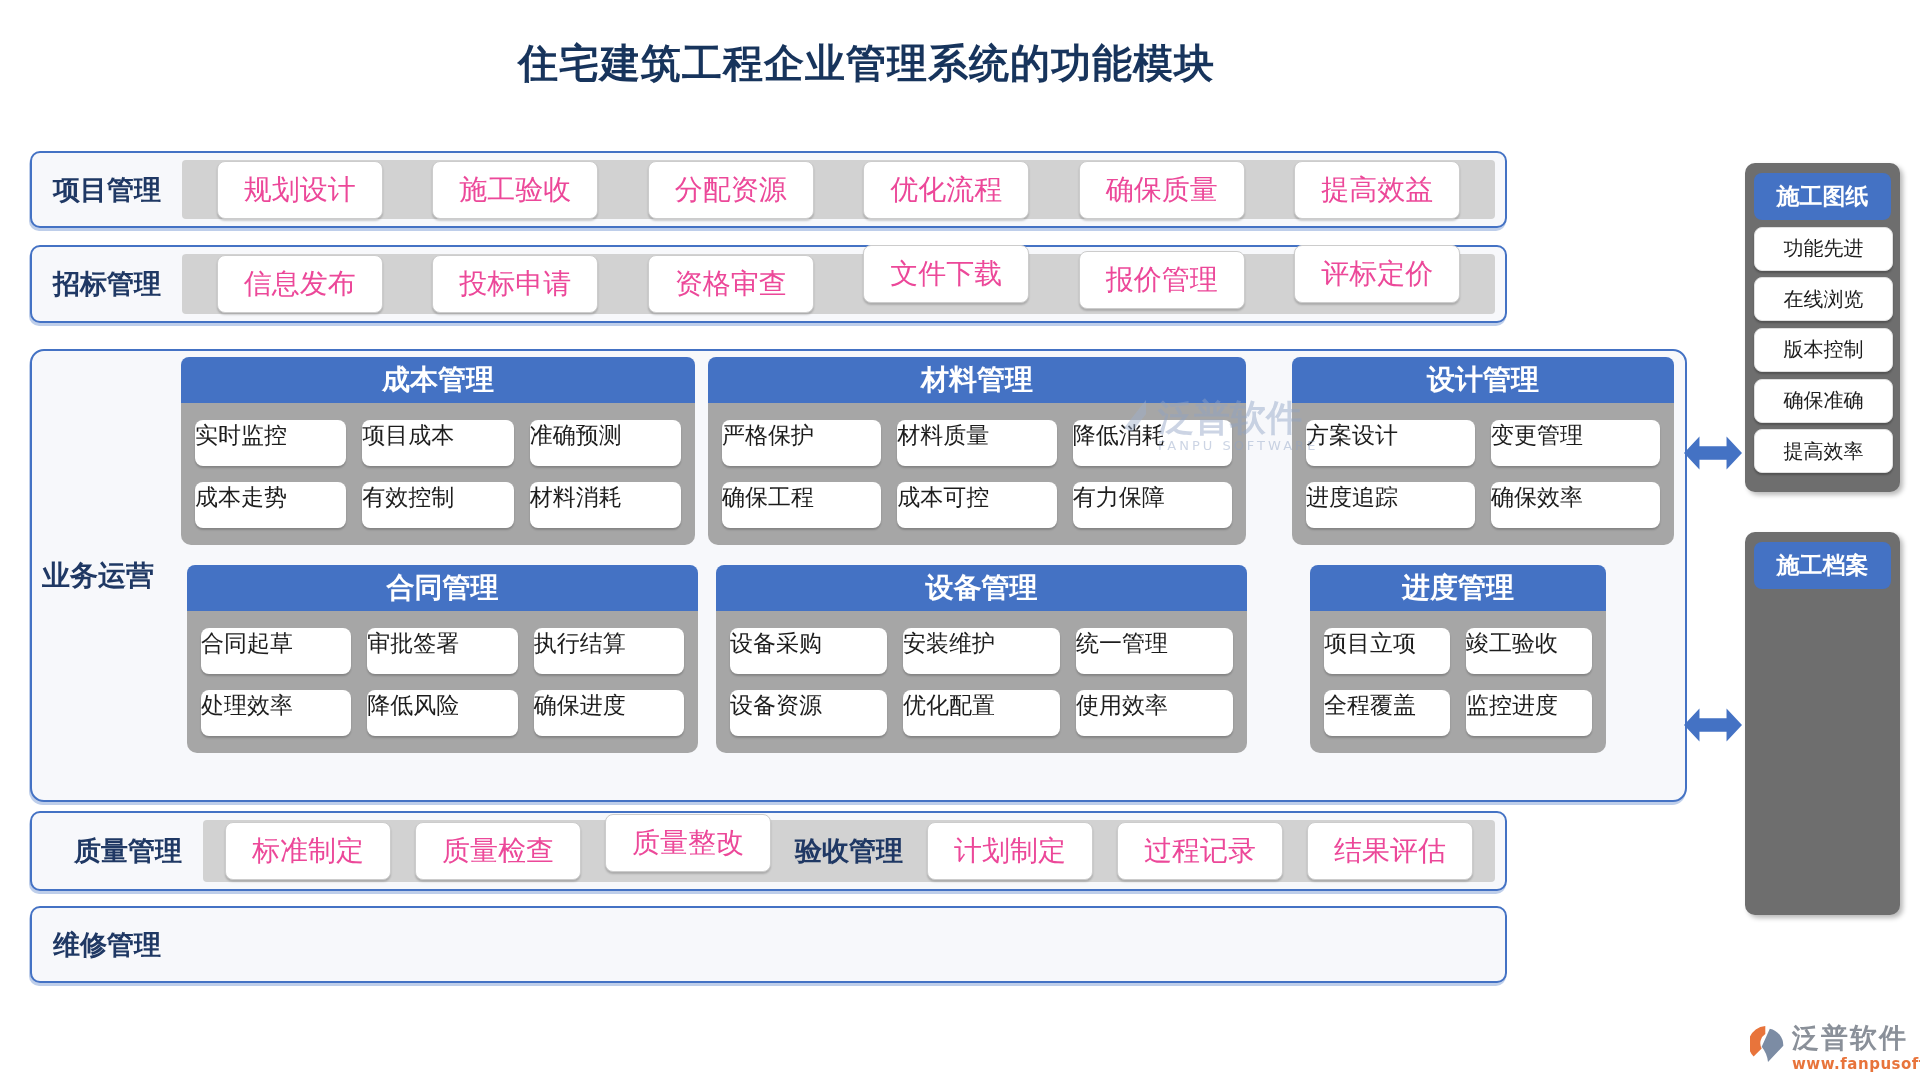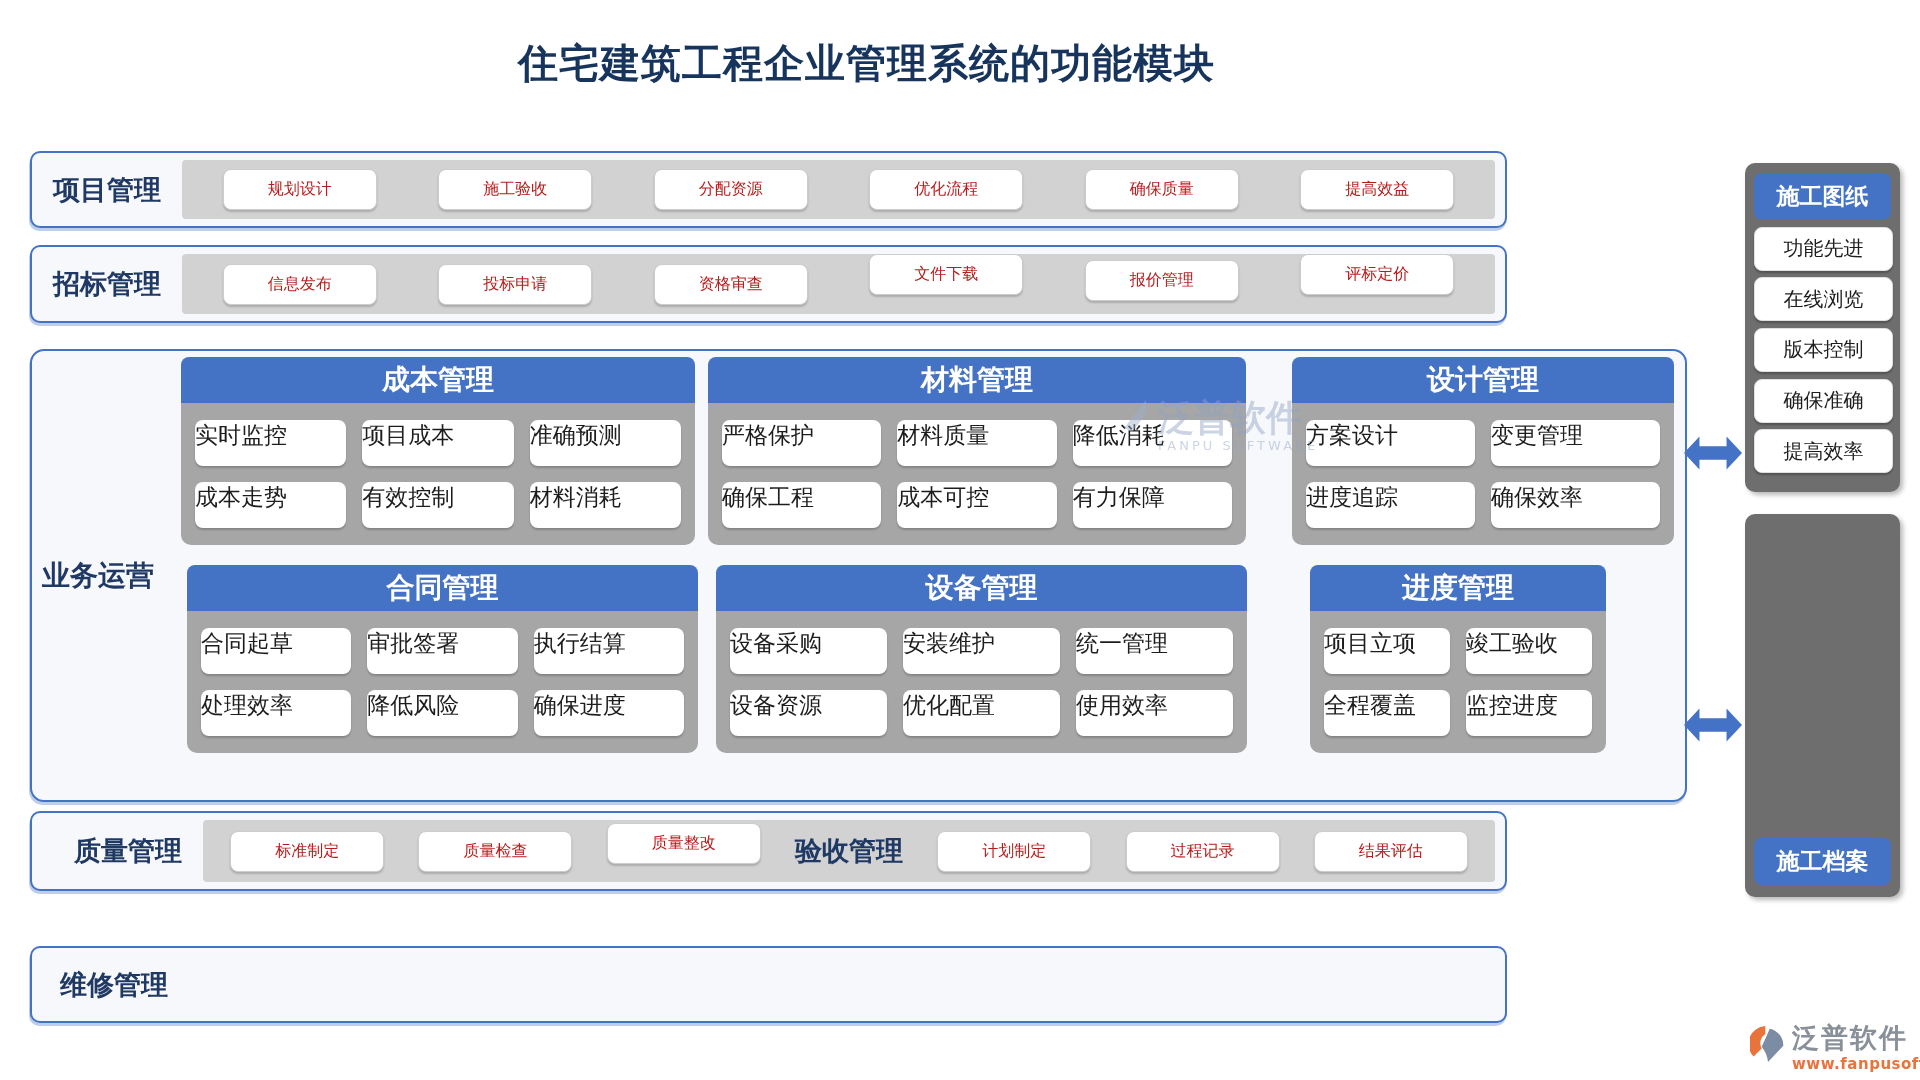--- a/index.html
+++ b/index.html
@@ -23,21 +23,21 @@
   .row-label{
     flex:0 0 150px;display:flex;align-items:center;justify-content:center;
     color:#1F3864;font-size:27px;font-weight:bold;white-space:nowrap;
   }
   .band{
     flex:1;margin:7px 10px 7px 0;background:#d2d2d2;border-radius:4px;
     display:flex;align-items:center;justify-content:space-around;padding:0 10px;
   }
   .btn{
     background:#ffffff;border:1px solid #cccccc;border-radius:8px;
-    padding:9px 26px;font-size:16px;color:#b91c1c;white-space:nowrap;
+    padding:9px 26px;font-size:28px;color:#ec4899;white-space:nowrap;
     box-shadow:0 2px 2px rgba(0,0,0,.18);text-align:center;min-width:100px;
     font-family:inherit;
   }
   .inline-label{
     color:#1F3864;font-size:27px;font-weight:bold;white-space:nowrap;
   }
   
   #row-bidding .band > :nth-child(4){transform:translateY(-10px);}
   #row-bidding .band > :nth-child(5){transform:translateY(-4px);}
   #row-bidding .band > :nth-child(6){transform:translateY(-10px);}
@@ -210,36 +210,36 @@
       <span class="btn">标准制定</span>
       <span class="btn">质量检查</span>
       <span class="btn">质量整改</span>
       <span class="inline-label">验收管理</span>
       <span class="btn">计划制定</span>
       <span class="btn">过程记录</span>
       <span class="btn">结果评估</span>
     </div>
   </section>
 
-  <section class="row-box" id="row-maintenance" style="top:946px;height:77px;padding-left:7px;">
+  <section class="row-box" id="row-maintenance" style="top:906px;height:77px;">
     <div class="row-label">维修管理</div>
   </section>
 
   <aside class="sidebar-card" style="top:163px;height:329px;">
     <div class="sb-header">施工图纸</div>
     <div class="sb-items">
       <span class="sb-btn" style="display:flex;align-items:center;justify-content:center;">功能先进</span>
       <span class="sb-btn" style="display:flex;align-items:center;justify-content:center;">在线浏览</span>
       <span class="sb-btn" style="display:flex;align-items:center;justify-content:center;">版本控制</span>
       <span class="sb-btn" style="display:flex;align-items:center;justify-content:center;">确保准确</span>
       <span class="sb-btn" style="display:flex;align-items:center;justify-content:center;">提高效率</span>
     </div>
   </aside>
 
-  <aside class="sidebar-card" style="top:514px;height:383px;justify-content:flex-end;">
+  <aside class="sidebar-card" style="top:532px;height:383px;">
     <div class="sb-header">施工档案</div>
   </aside>
 
   <div class="link-arrow" style="left:1684px;top:436px;">
     <svg viewBox="0 0 60 34">
         <path d="M16 0 L16 10 H44 V0 L60 17 L44 34 V24 H16 V34 L0 17 Z" fill="#4472C4"></path>
       </svg>
   </div>
   <div class="link-arrow" style="left:1684px;top:708px;">
     <svg viewBox="0 0 60 34">

